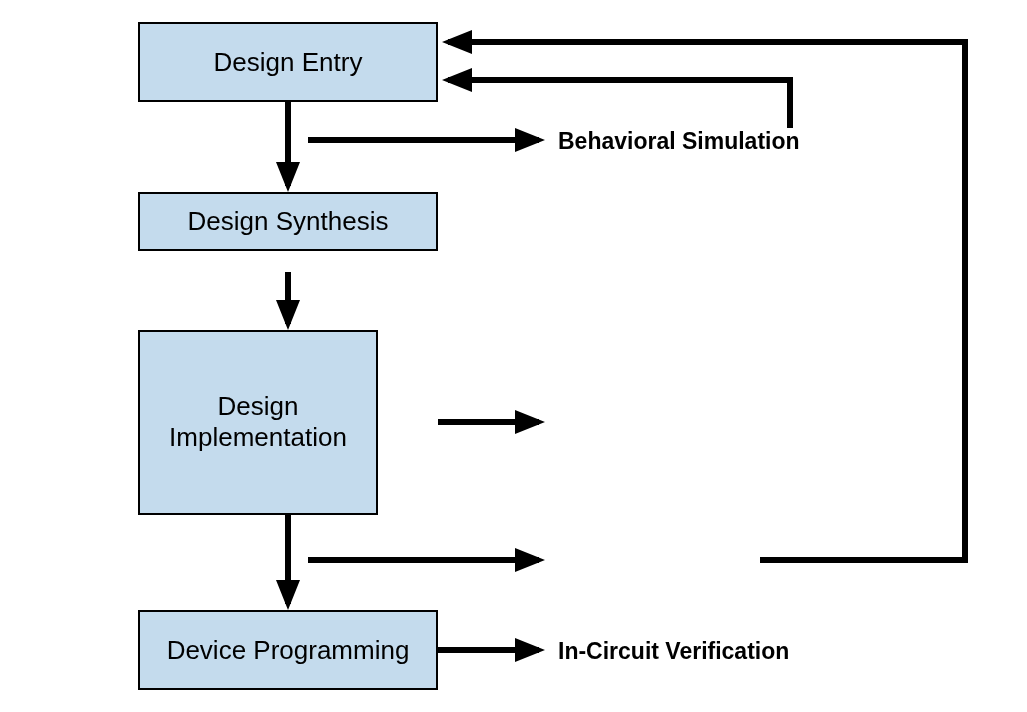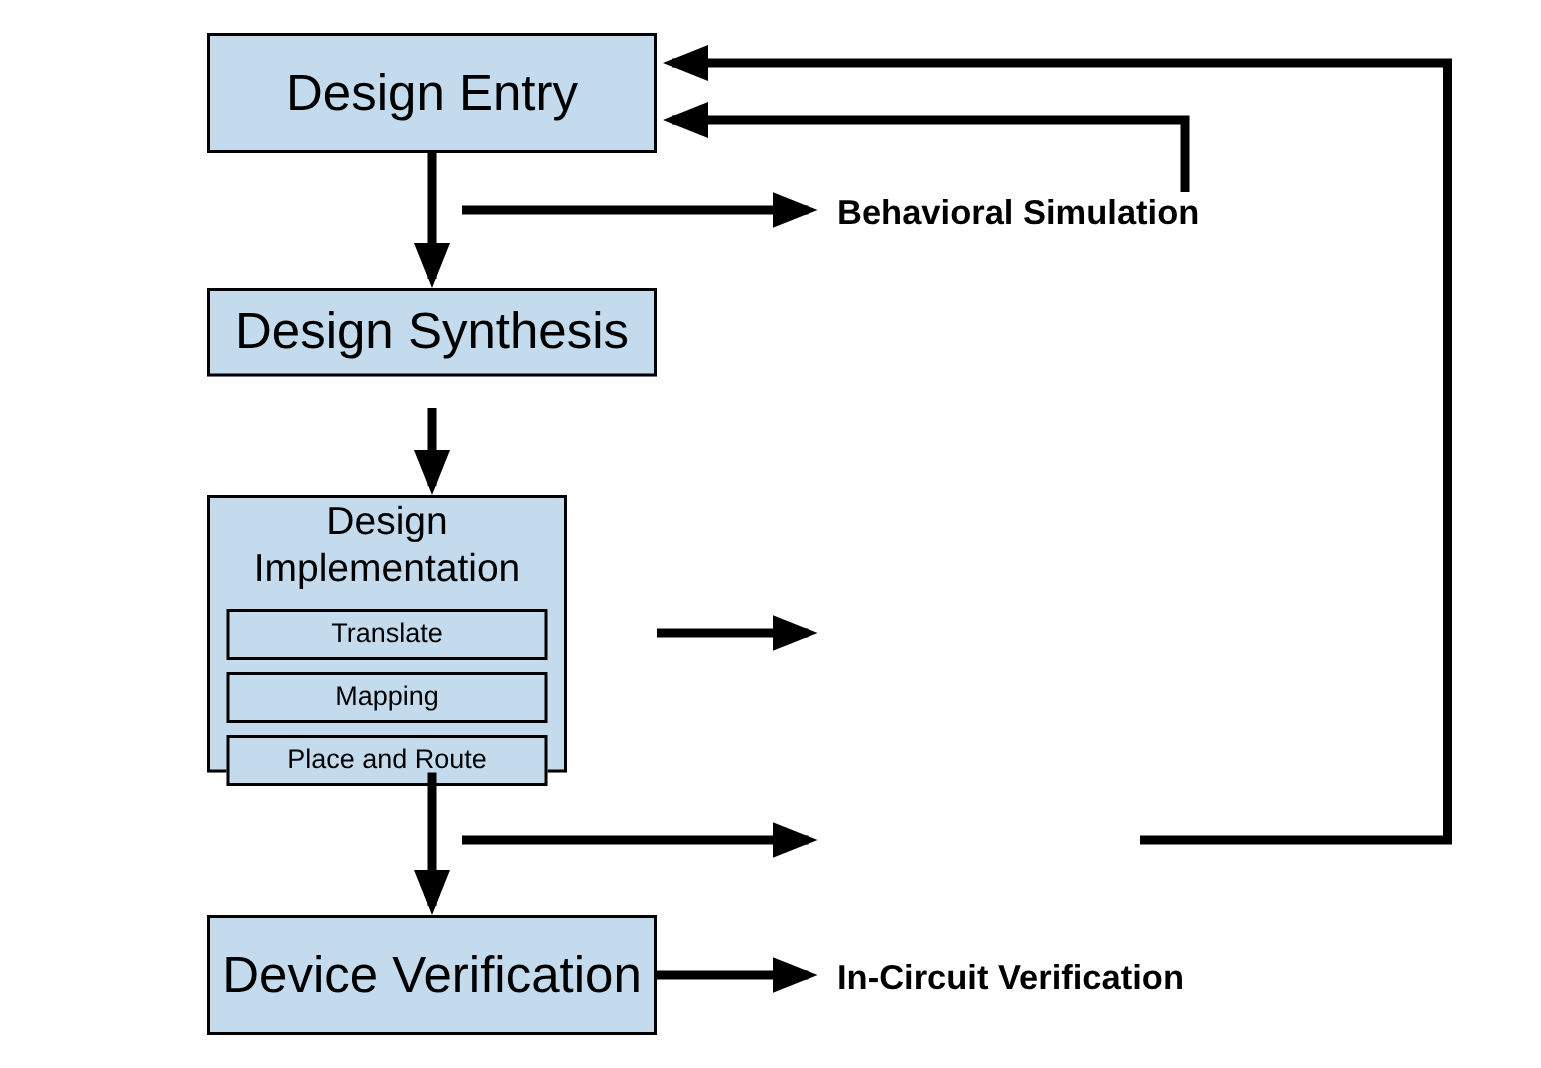--- a/index.html
+++ b/index.html
@@ -20,21 +20,21 @@
     position: absolute;
     background: #c4dbed;
     border: 2px solid #000;
     box-sizing: border-box;
     display: flex;
     align-items: center;
     justify-content: center;
     text-align: center;
   }
   .box.main {
-    font-size: 34px;
+    font-size: 26px;
   }
   .box.impl {
     align-items: flex-start;
     padding-top: 10px;
     flex-direction: column;
   }
   .impl-title {
     font-size: 26px;
     width: 100%;
     text-align: center;
@@ -80,35 +80,24 @@
   <div class="box main" style="left:138px; top:22px; width:300px; height:80px;">
     <span>Design Entry</span>
   </div>
 
   <div class="box main" style="left:138px; top:192px; width:300px; height:59px;">
     <span>Design Synthesis</span>
   </div>
 
   <div class="box impl" style="left:138px; top:330px; width:240px; height:185px;">
     <div class="impl-title">Design Implementation</div>
-    <div class="subbox-container">
-      <div class="subbox">
-        <span>Translate</span>
-      </div>
-      <div class="subbox">
-        <span>Mapping</span>
-      </div>
-      <div class="subbox">
-        <span>Place and Route</span>
-      </div>
-    </div>
   </div>
 
   <div class="box main" style="left:138px; top:610px; width:300px; height:80px;">
-    <span>Device Verification</span>
+    <span>Device Programming</span>
   </div>
 
   <div class="label" style="left:558px; top:128px;">
     <span>Behavioral Simulation</span>
   </div>
 
 
 
   <div class="label" style="left:558px; top:638px;">
     <span>In-Circuit Verification</span>

